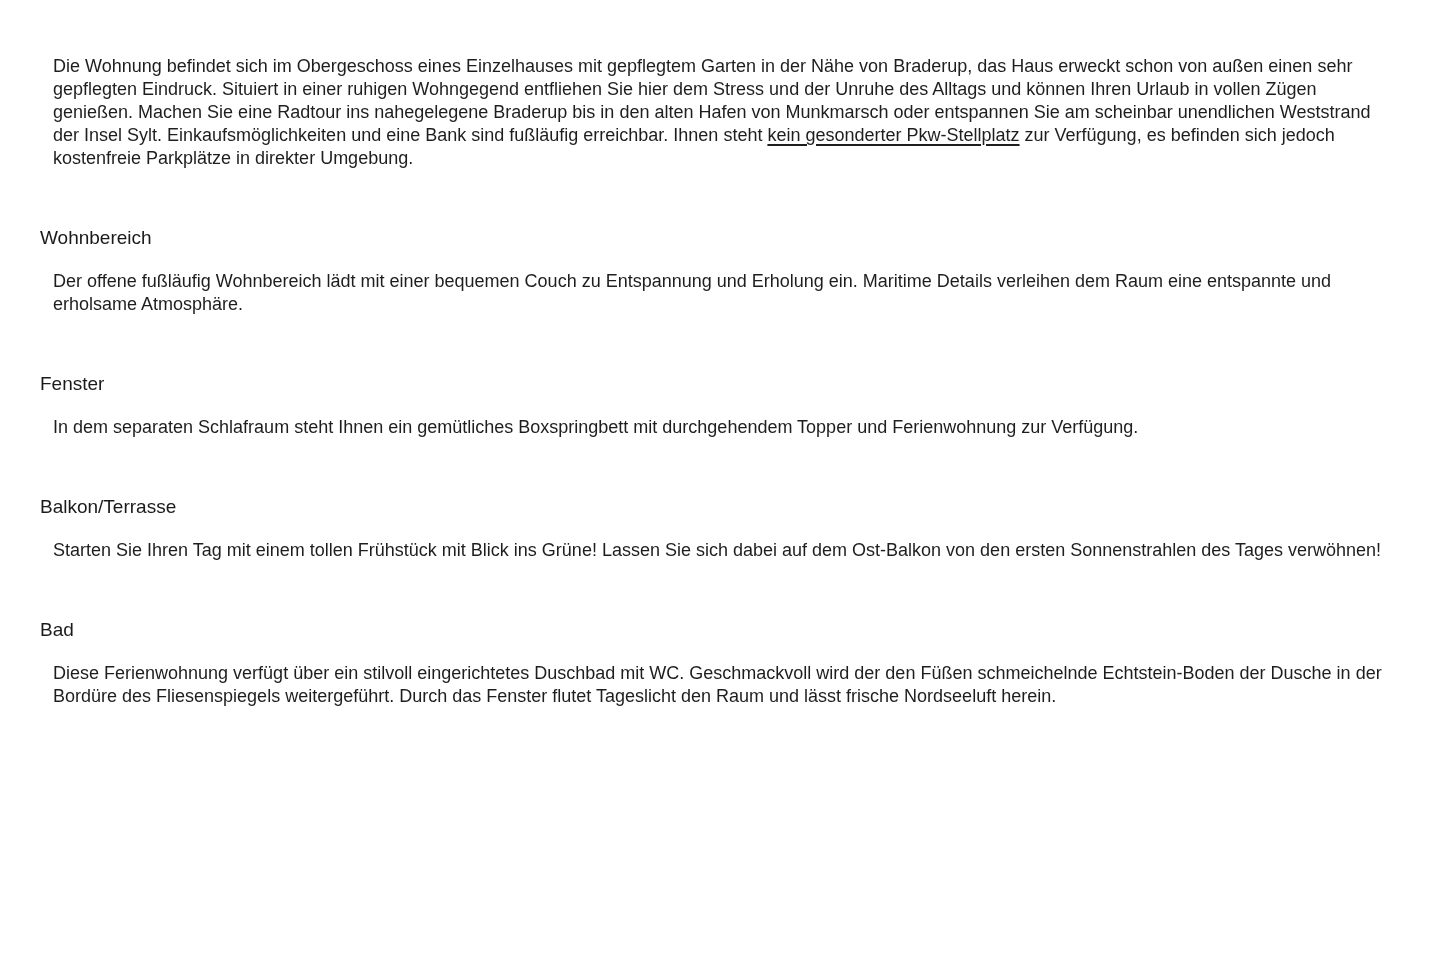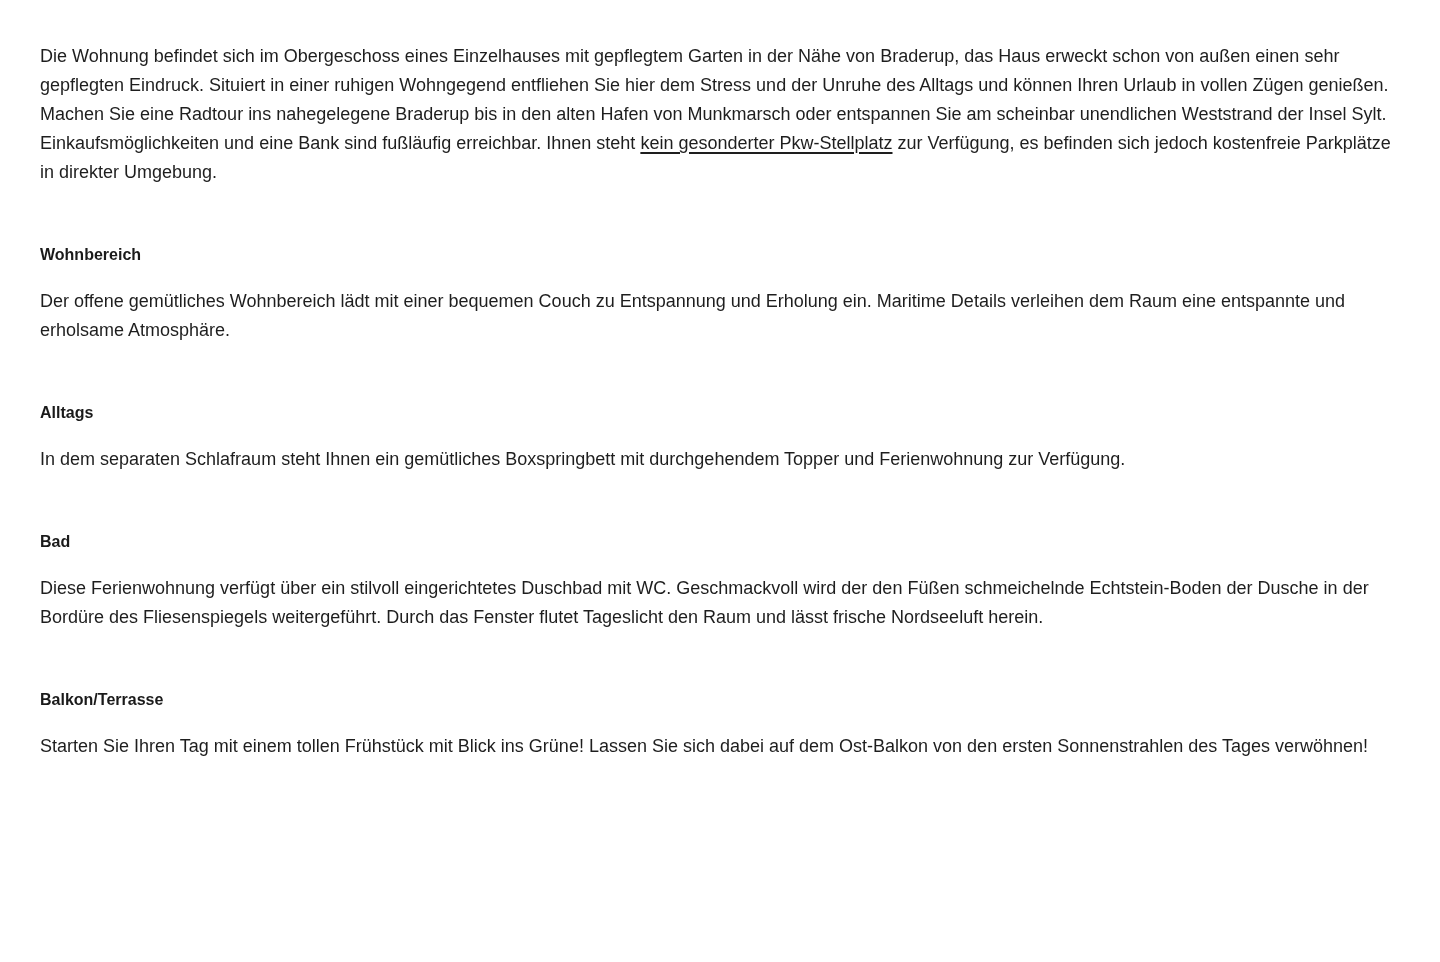--- a/index.html
+++ b/index.html
@@ -13,60 +13,60 @@
     overflow: hidden;
     font-family: "Liberation Sans", "DejaVu Sans", sans-serif;
     color: #1e1e1e;
   }
   .doc {
     box-sizing: border-box;
     width: 1440px;
     padding: 42px 38px 0 40px;
   }
   .para {
-    margin: 0;
+    margin: 13px;
     font-size: 18px;
-    line-height: 29px;
+    line-height: 23px;
     font-weight: 400;
     color: #1e1e1e;
   }
   .section-heading {
     margin: 56px 0 20px 0;
-    font-size: 16px;
+    font-size: 19px;
     line-height: 24px;
-    font-weight: 700;
+    font-weight: 400;
     color: #1a1a1a;
   }
   .underlined {
     text-decoration: underline;
     text-underline-offset: 3px;
     text-decoration-thickness: 1.5px;
   }
 </style>
 </head>
 <body>
 
 <div class="doc">
 
   <p class="para"><span>Die Wohnung befindet sich im Obergeschoss eines Einzelhauses mit gepflegtem Garten in der Nähe von Braderup, das Haus erweckt schon von außen einen sehr gepflegten Eindruck. Situiert in einer ruhigen Wohngegend entfliehen Sie hier dem Stress und der Unruhe des Alltags und können Ihren Urlaub in vollen Zügen genießen. Machen Sie eine Radtour ins nahegelegene Braderup bis in den alten Hafen von Munkmarsch oder entspannen Sie am scheinbar unendlichen Weststrand der Insel Sylt. Einkaufsmöglichkeiten und eine Bank sind fußläufig erreichbar. Ihnen steht </span><span class="underlined">kein gesonderter Pkw-Stellplatz</span><span> zur Verfügung, es befinden sich jedoch kostenfreie Parkplätze in direkter Umgebung.</span></p>
 
   <div class="section">
     <h2 class="section-heading">Wohnbereich</h2>
-    <p class="para">Der offene gemütliches Wohnbereich lädt mit einer bequemen Couch zu Entspannung und Erholung ein. Maritime Details verleihen dem Raum eine entspannte und erholsame Atmosphäre.</p>
+    <p class="para">Der offene fußläufig Wohnbereich lädt mit einer bequemen Couch zu Entspannung und Erholung ein. Maritime Details verleihen dem Raum eine entspannte und erholsame Atmosphäre.</p>
   </div>
 
 
   <div class="section">
-    <h2 class="section-heading">Alltags</h2>
+    <h2 class="section-heading">Fenster</h2>
     <p class="para">In dem separaten Schlafraum steht Ihnen ein gemütliches Boxspringbett mit durchgehendem Topper und Ferienwohnung zur Verfügung.</p>
+  </div>
+
+  <div class="section">
+    <h2 class="section-heading">Balkon/Terrasse</h2>
+    <p class="para">Starten Sie Ihren Tag mit einem tollen Frühstück mit Blick ins Grüne! Lassen Sie sich dabei auf dem Ost-Balkon von den ersten Sonnenstrahlen des Tages verwöhnen!</p>
   </div>
 
   <div class="section">
     <h2 class="section-heading">Bad</h2>
     <p class="para">Diese Ferienwohnung verfügt über ein stilvoll eingerichtetes Duschbad mit WC. Geschmackvoll wird der den Füßen schmeichelnde Echtstein-Boden der Dusche in der Bordüre des Fliesenspiegels weitergeführt. Durch das Fenster flutet Tageslicht den Raum und lässt frische Nordseeluft herein.</p>
   </div>
 
-  <div class="section">
-    <h2 class="section-heading">Balkon/Terrasse</h2>
-    <p class="para">Starten Sie Ihren Tag mit einem tollen Frühstück mit Blick ins Grüne! Lassen Sie sich dabei auf dem Ost-Balkon von den ersten Sonnenstrahlen des Tages verwöhnen!</p>
-  </div>
-
 </div>
 
 </body></html>

